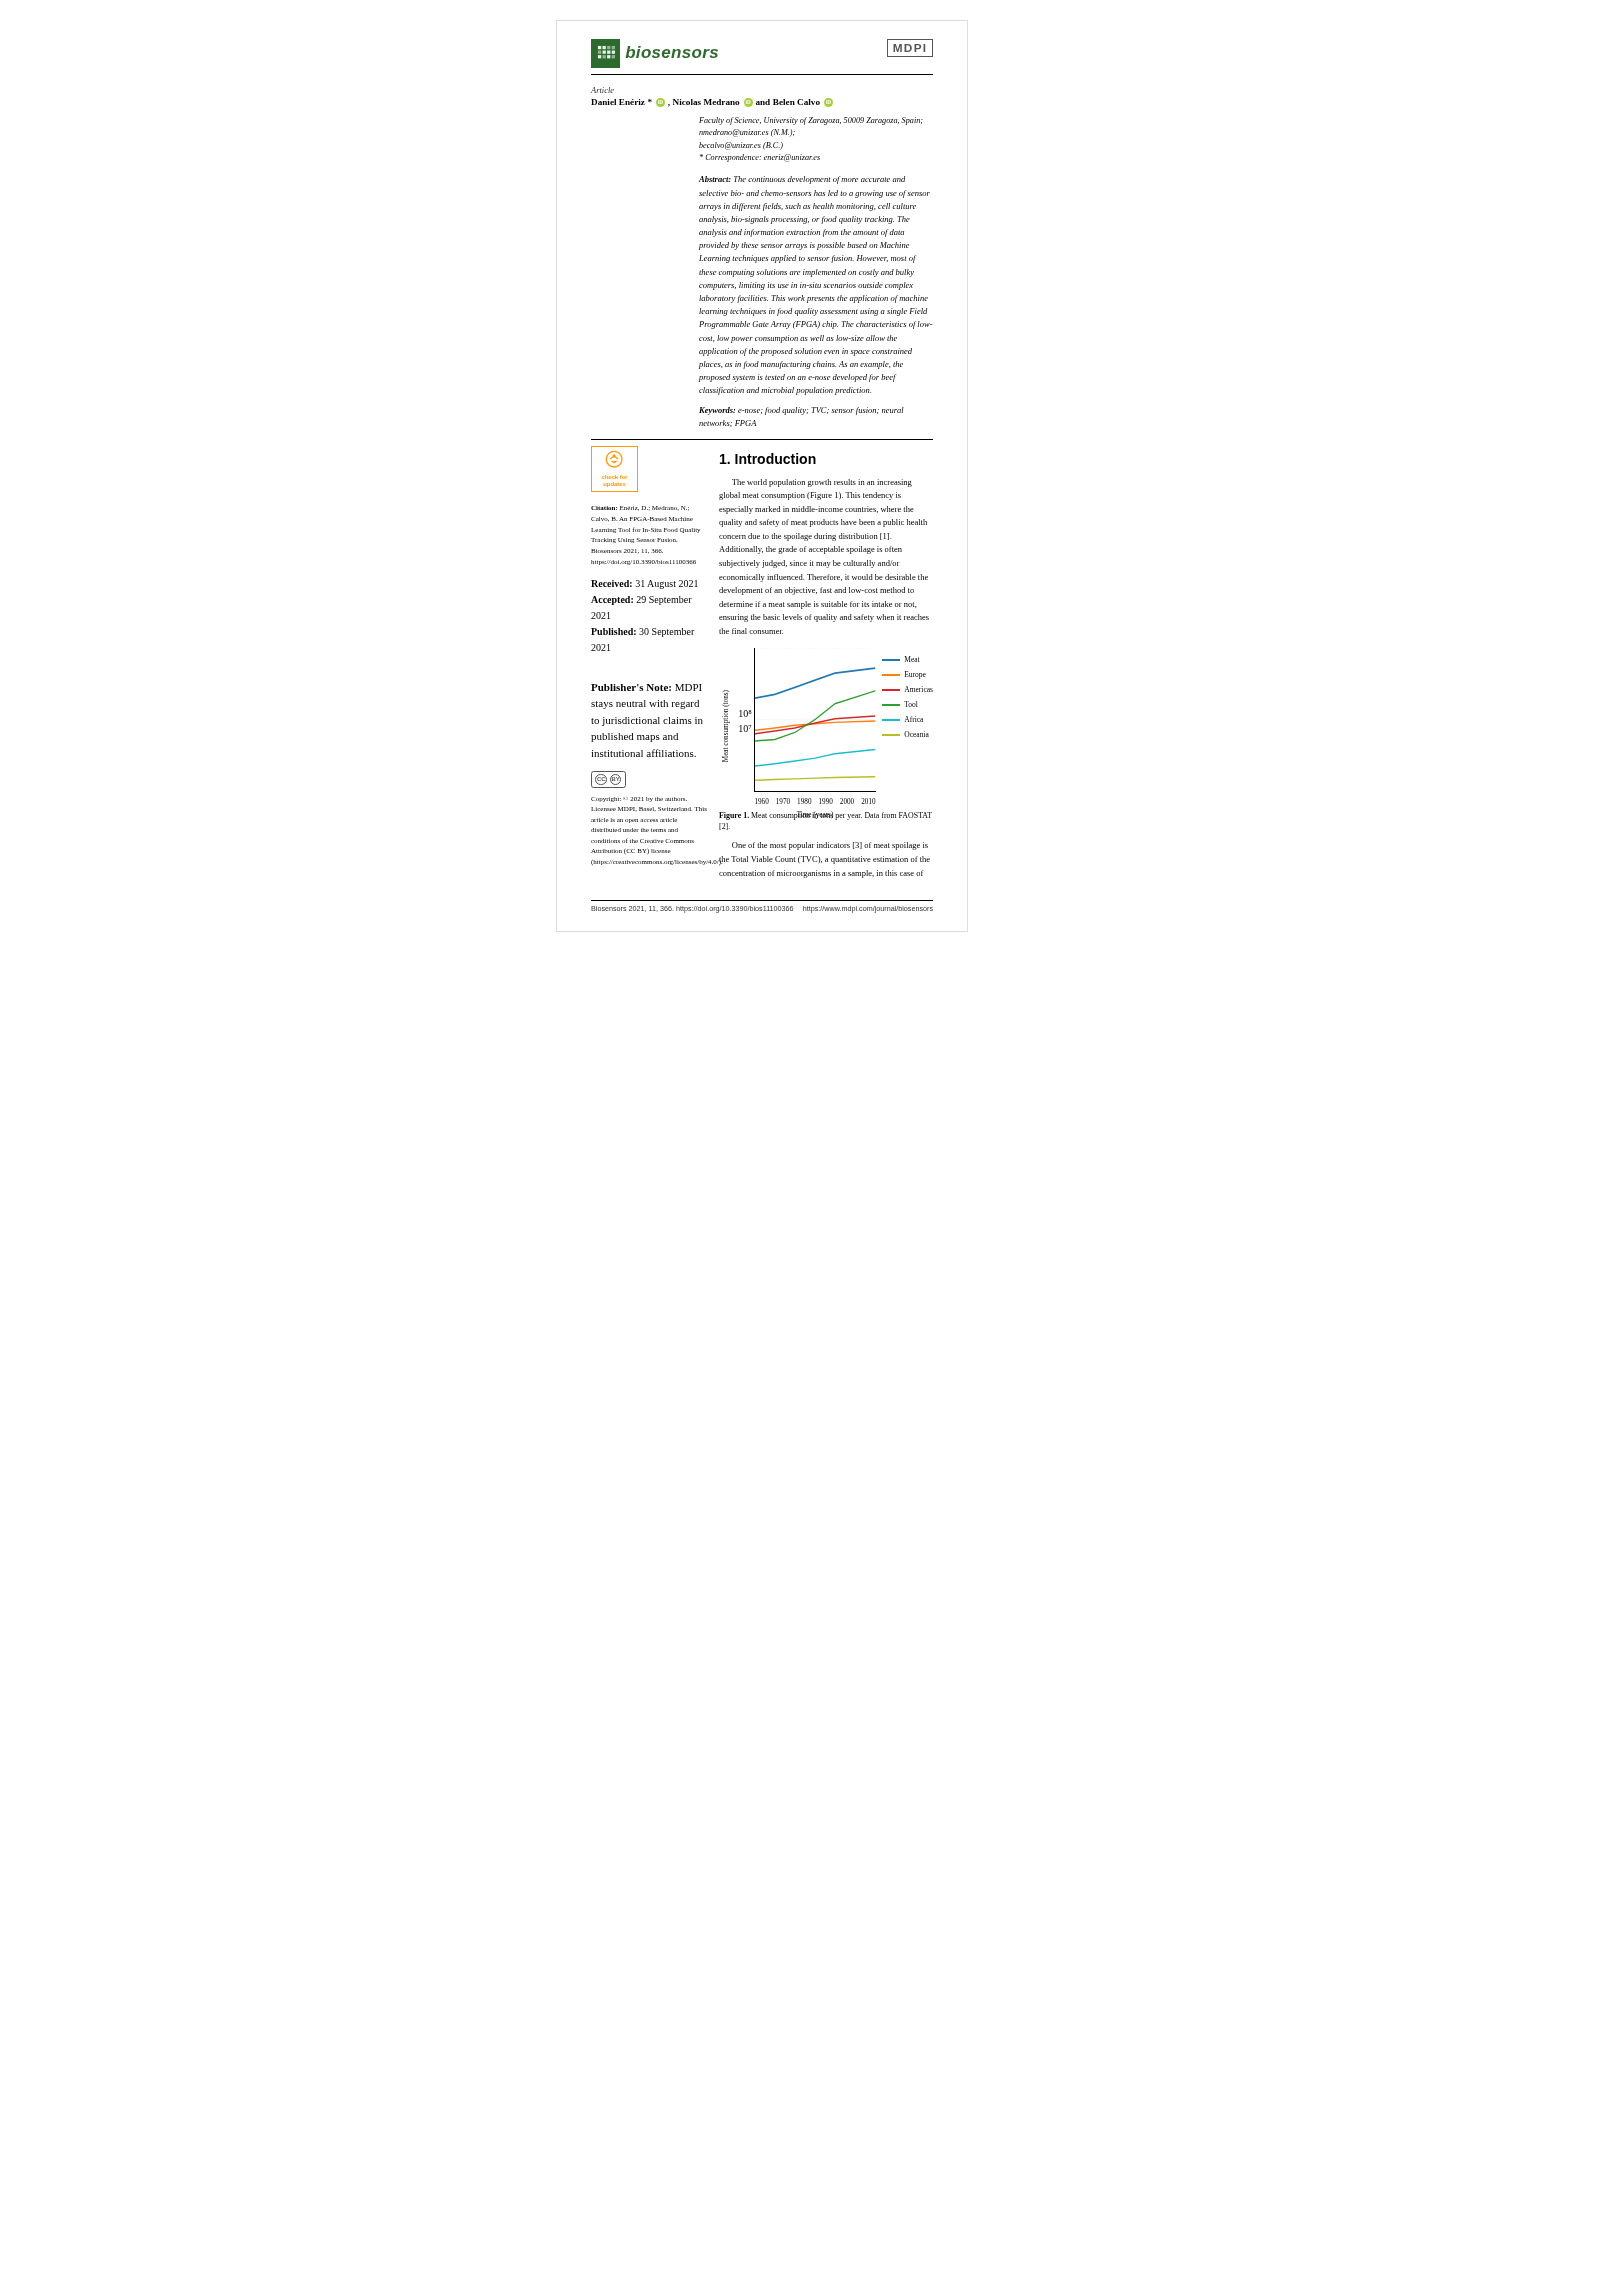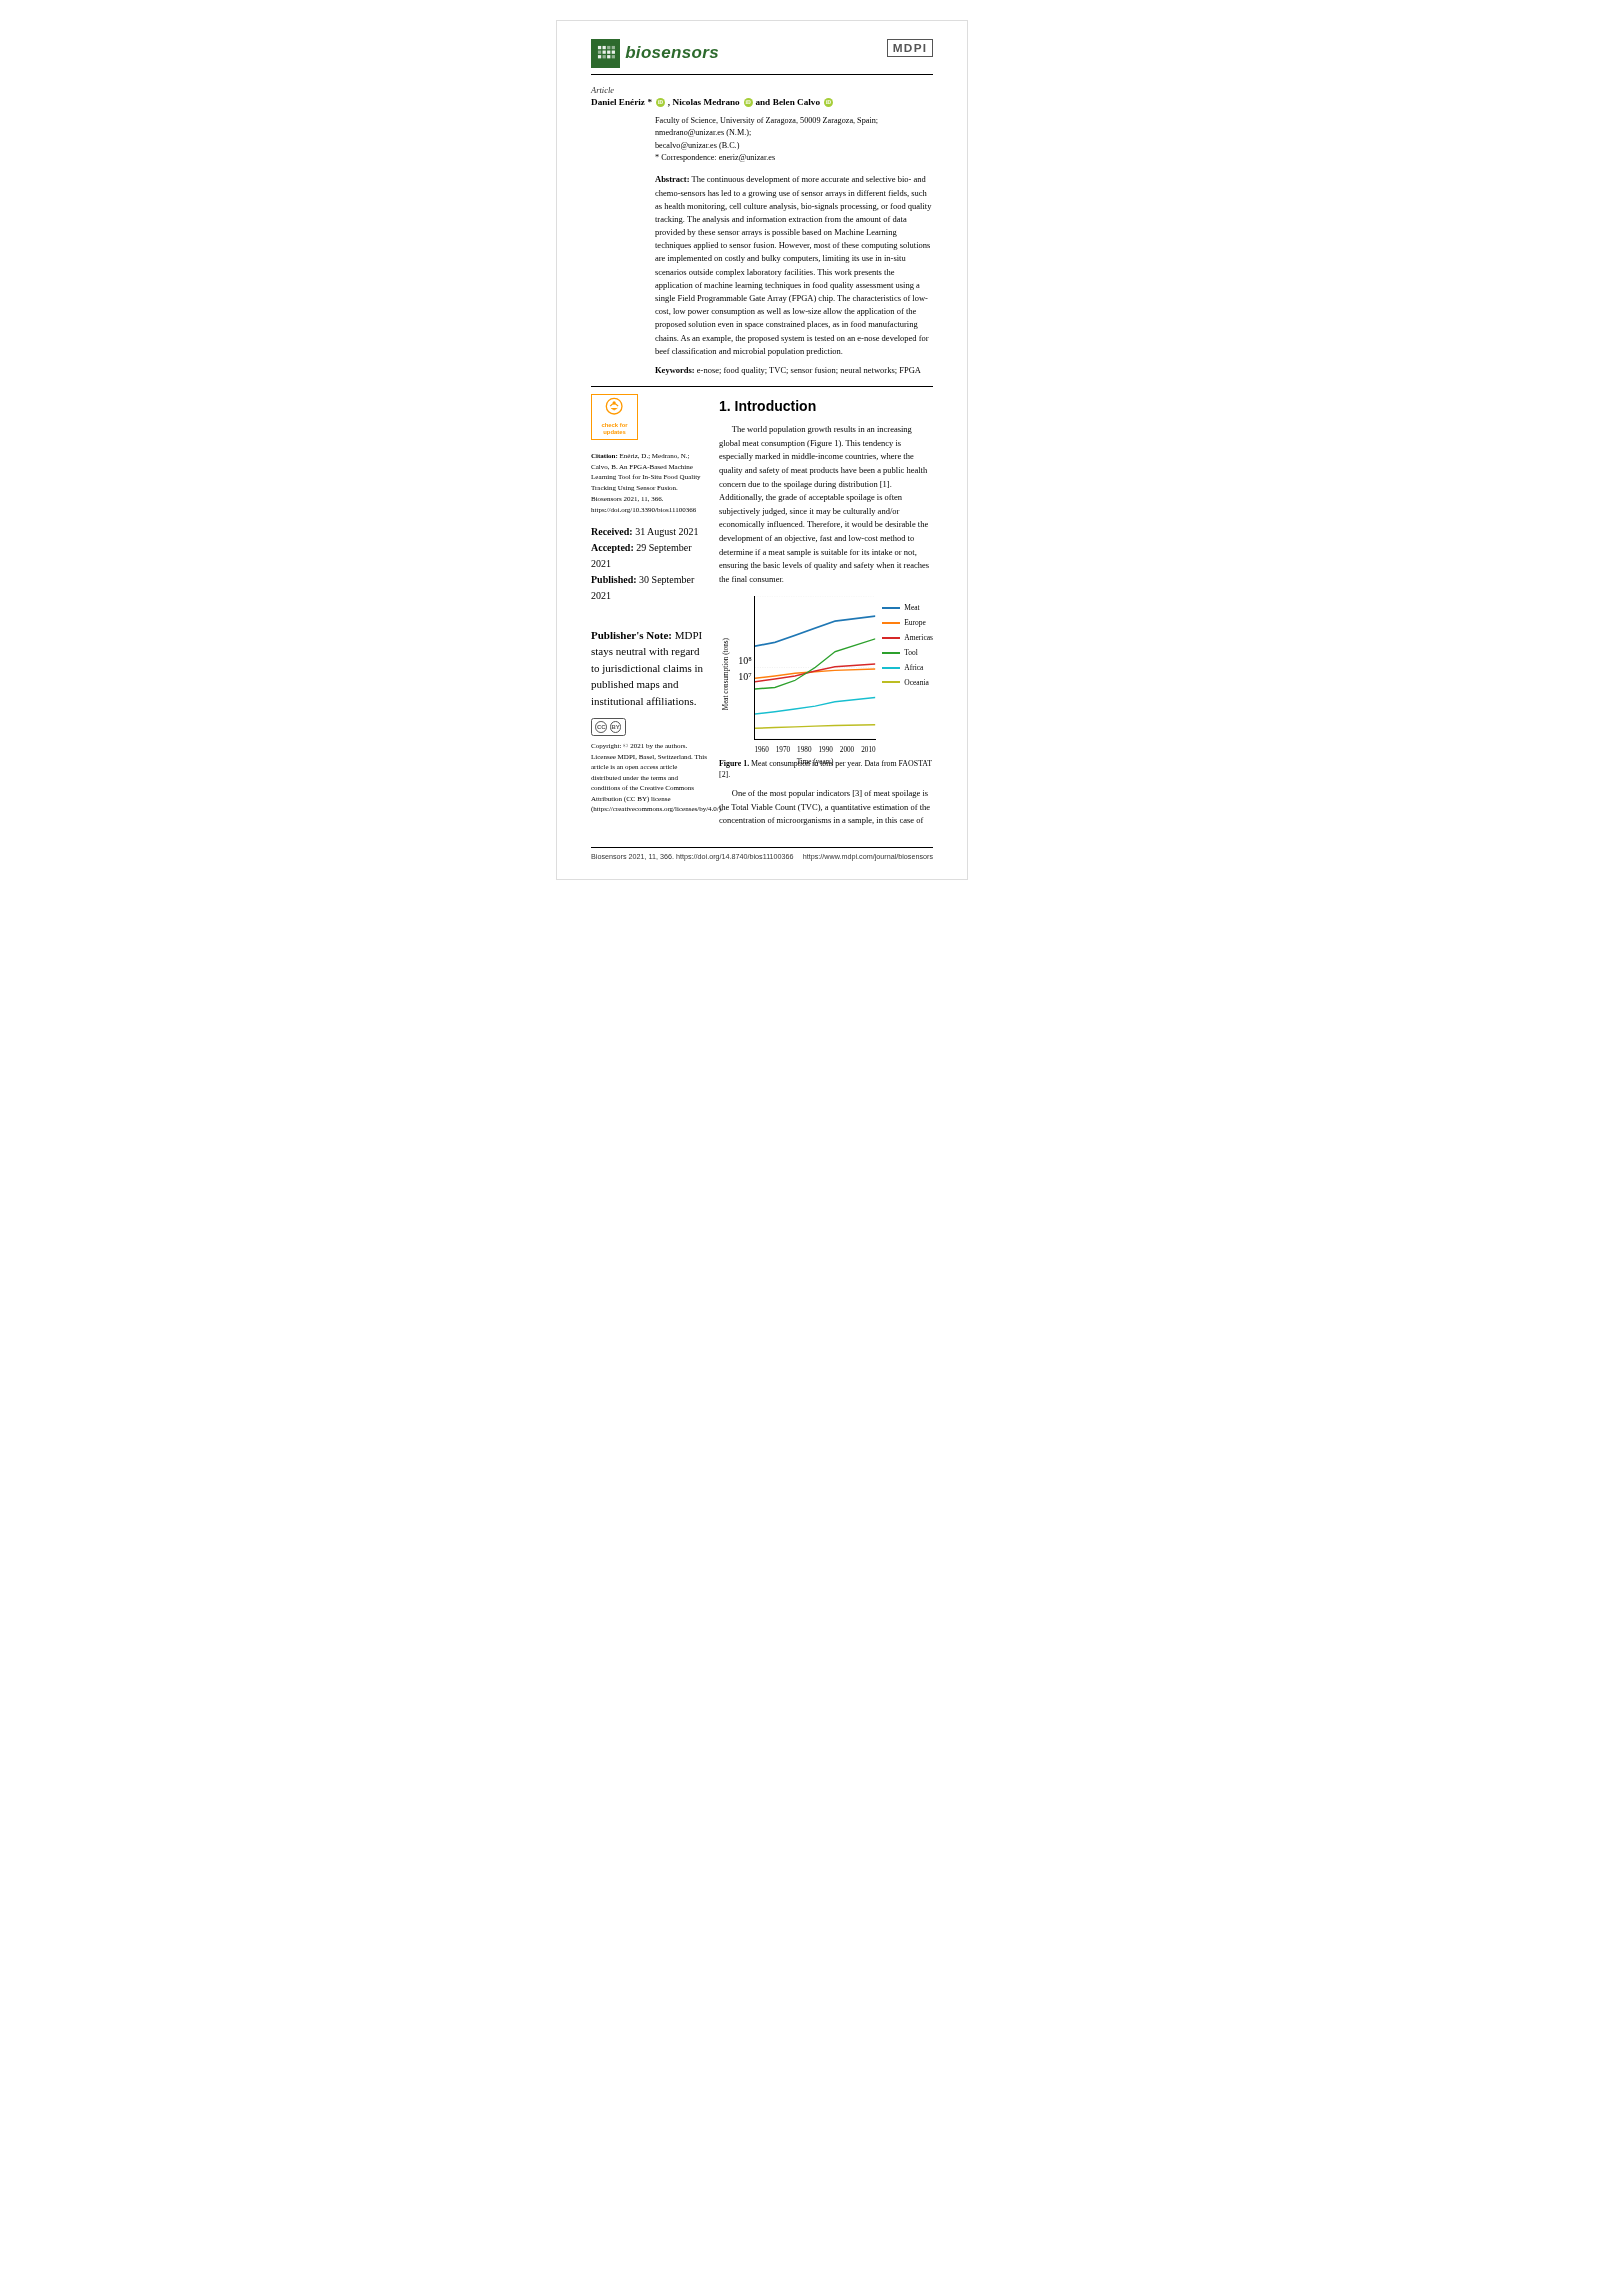--- a/index.html
+++ b/index.html
@@ -115,21 +115,22 @@
     .right-col {
       flex: 1;
       font-size: 8.5px;
       line-height: 1.55;
     }
     
     .affiliation-block {
       font-size: 8.2px;
       line-height: 1.5;
       margin-bottom: 9.2px;
-      margin-left: 64px;
+      margin-left: 108px;
+      font-style: italic;
     }
     
     .abstract-block {
       margin-bottom: 6.5px;
       font-size: 8.5px;
       line-height: 1.55;
     }
     .abstract-block b { font-weight: bold; }
     
     .keywords-block {
@@ -492,17 +493,17 @@
         <b>Figure 1.</b>
         <span>Meat consumption in tons per year. Data from FAOSTAT [2].</span>
       </div>
 
       <div class="body-text">One of the most popular indicators [3] of meat spoilage is the Total Viable Count (TVC), a quantitative estimation of the concentration of microorganisms in a sample, in this case of</div>
 
     </div>
   </div>
 
   <div class="footer">
-    <span>Biosensors 2021, 11, 366. https://doi.org/14.8740/bios11100366</span>
+    <span>Biosensors 2021, 11, 366. https://doi.org/10.3390/bios11100366</span>
     <span>https://www.mdpi.com/journal/biosensors</span>
   </div>
 </div>
 
 
 </body></html>

